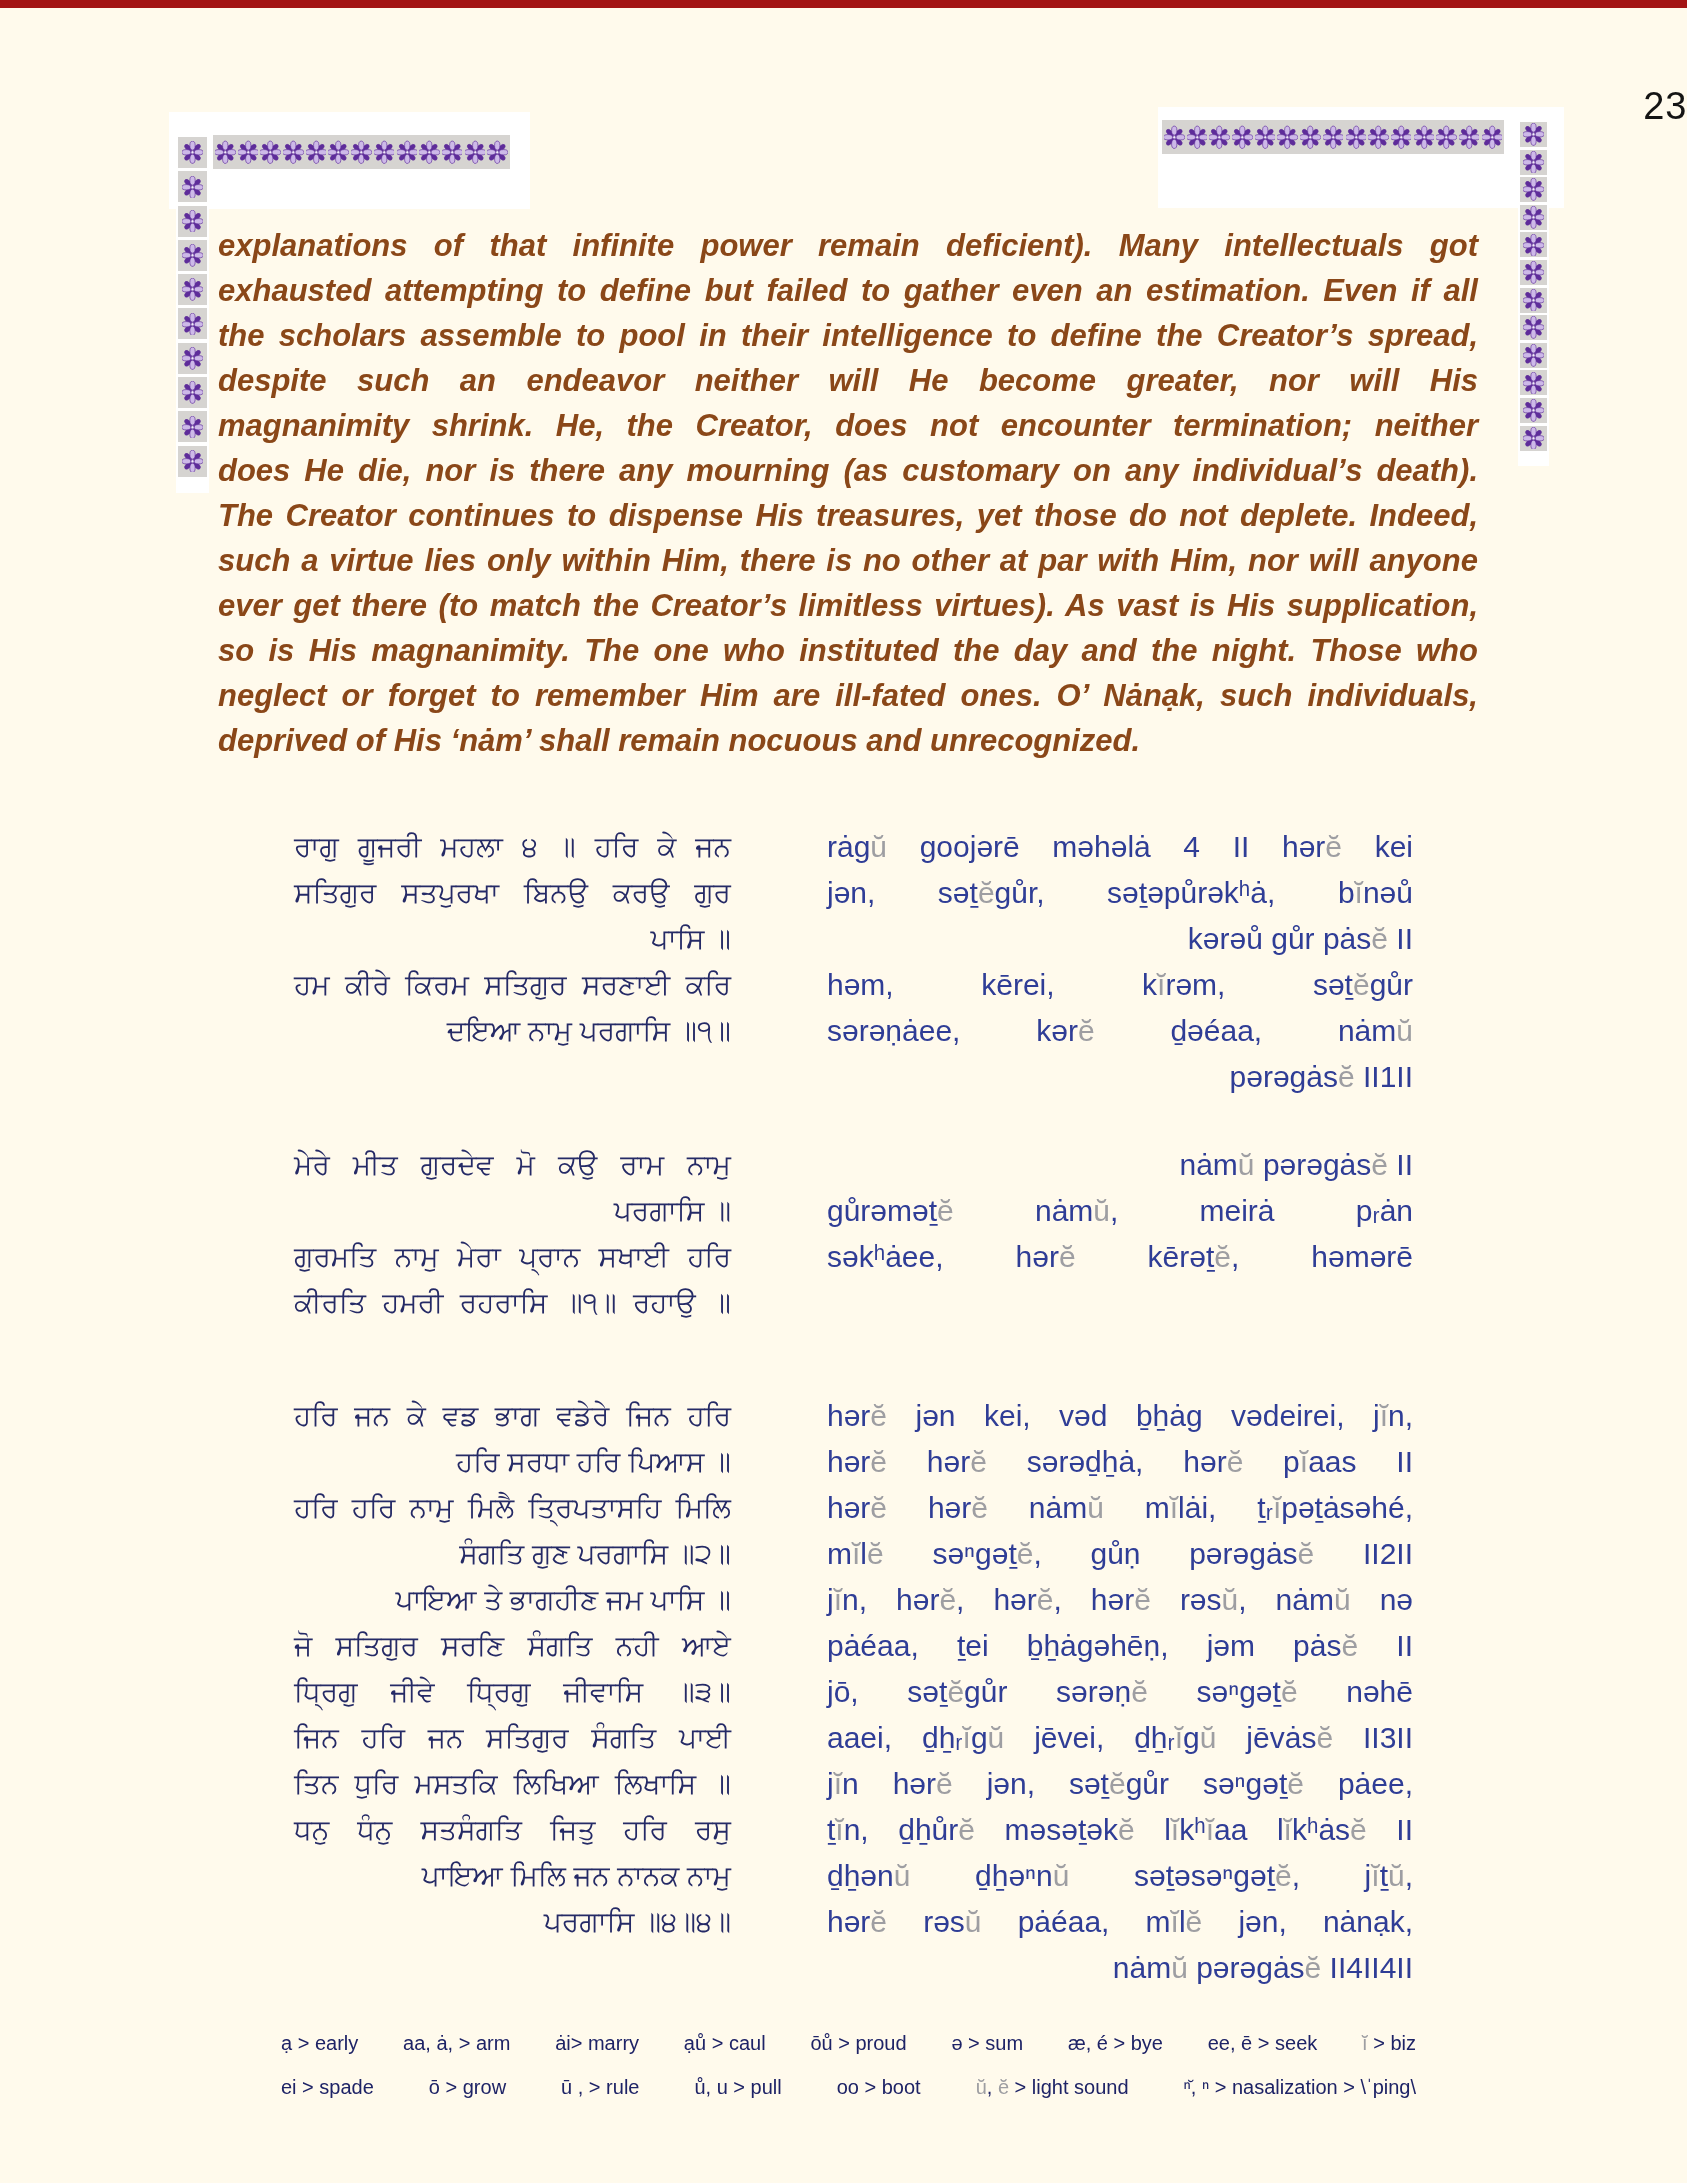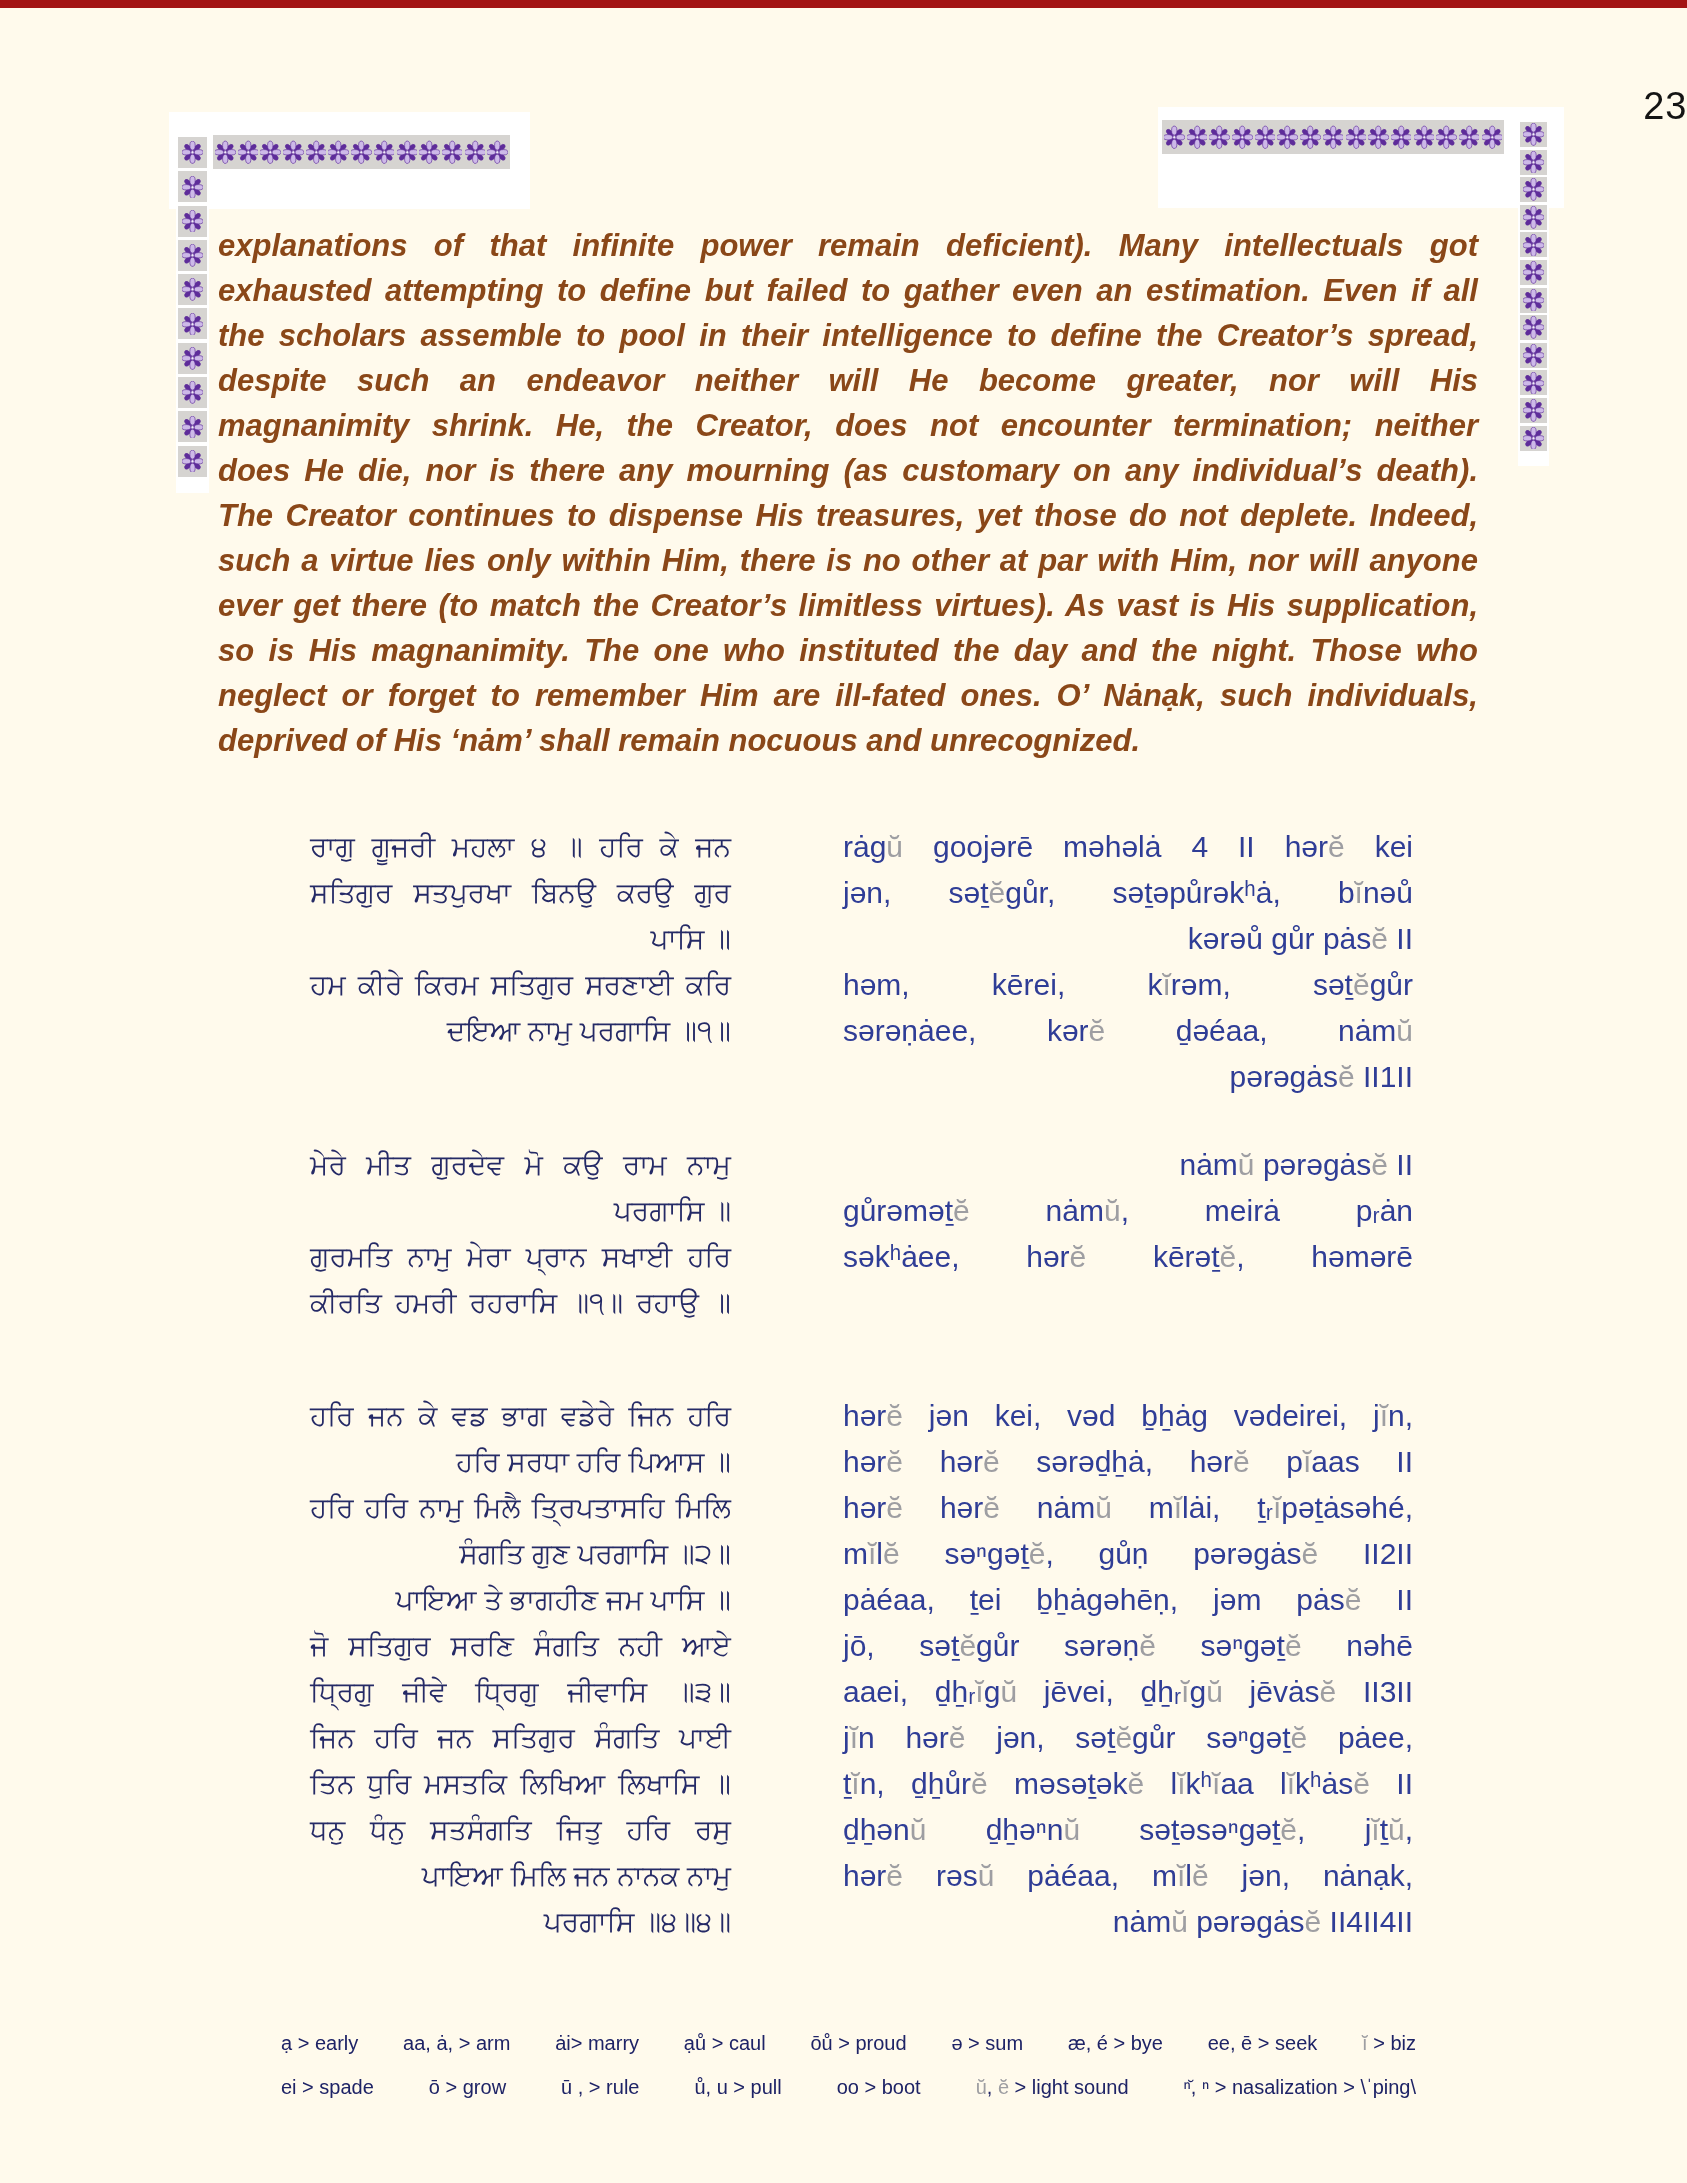--- a/index.html
+++ b/index.html
@@ -43,21 +43,21 @@
   .b0{top:0;} .b1{top:318px;} .b2{top:569px;}
   .gcol{
     position:absolute;left:0;top:0;width:437px;
     font-size:28px;line-height:46px;color:var(--gurmukhi);
   }
   .rcol{
     position:absolute;left:533px;top:0;width:586px;
     font-size:30px;line-height:46px;color:var(--roman);
   }
   .gcol .ln,.rcol .ln{text-align:right;}
-  .gcol .ln.j,.rcol .ln.j{text-align:justify;text-align-last:justify;margin-left:16px;}
+  .gcol .ln.j,.rcol .ln.j{text-align:justify;text-align-last:justify;}
   .gr{color:var(--grayletter);}
   
   .legend{
     position:absolute;left:281px;top:2032px;width:1135px;
     font-size:20px;color:var(--legend);
   }
   .lrow{display:flex;justify-content:space-between;margin-bottom:21px;white-space:nowrap;}
 </style>
 </head>
 <body>
@@ -987,20 +987,21 @@
         <div class="ln j">ਤਿਨ ਧੁਰਿ ਮਸਤਕਿ ਲਿਖਿਆ ਲਿਖਾਸਿ ॥</div>
         <div class="ln j">ਧਨੁ ਧੰਨੁ ਸਤਸੰਗਤਿ ਜਿਤੁ ਹਰਿ ਰਸੁ</div>
         <div class="ln">ਪਾਇਆ ਮਿਲਿ ਜਨ ਨਾਨਕ ਨਾਮੁ</div>
         <div class="ln">ਪਰਗਾਸਿ ॥੪॥੪॥</div>
       </div>
     <div class="rcol">
         <div class="ln j">hər<span class="gr">ĕ</span> jən kei, vəd ḇẖȧg vədeirei, j<span class="gr">ĭ</span>n,</div>
         <div class="ln j">hər<span class="gr">ĕ</span> hər<span class="gr">ĕ</span> sərəḏẖȧ, hər<span class="gr">ĕ</span> p<span class="gr">ĭ</span>aas II</div>
         <div class="ln j">hər<span class="gr">ĕ</span> hər<span class="gr">ĕ</span> nȧm<span class="gr">ŭ</span> m<span class="gr">ĭ</span>lȧi, ṯᵣ<span class="gr">ĭ</span>pəṯȧsəhé,</div>
         <div class="ln j">m<span class="gr">ĭ</span>l<span class="gr">ĕ</span> səⁿgəṯ<span class="gr">ĕ</span>, gůṇ pərəgȧs<span class="gr">ĕ</span> II2II</div>
+        <div class="ln j">j<span class="gr">ĭ</span>n, hər<span class="gr">ĕ</span>, hər<span class="gr">ĕ</span>, hər<span class="gr">ĕ</span> rəs<span class="gr">ŭ</span>, nȧm<span class="gr">ŭ</span> nə</div>
         <div class="ln j">pȧéaa, ṯei ḇẖȧgəhēṇ, jəm pȧs<span class="gr">ĕ</span> II</div>
         <div class="ln j">jō, səṯ<span class="gr">ĕ</span>gůr sərəṇ<span class="gr">ĕ</span> səⁿgəṯ<span class="gr">ĕ</span> nəhē</div>
         <div class="ln j">aaei, ḏẖᵣ<span class="gr">ĭ</span>g<span class="gr">ŭ</span> jēvei, ḏẖᵣ<span class="gr">ĭ</span>g<span class="gr">ŭ</span> jēvȧs<span class="gr">ĕ</span> II3II</div>
         <div class="ln j">j<span class="gr">ĭ</span>n hər<span class="gr">ĕ</span> jən, səṯ<span class="gr">ĕ</span>gůr səⁿgəṯ<span class="gr">ĕ</span> pȧee,</div>
         <div class="ln j">ṯ<span class="gr">ĭ</span>n, ḏẖůr<span class="gr">ĕ</span> məsəṯək<span class="gr">ĕ</span> l<span class="gr">ĭ</span>kʰ<span class="gr">ĭ</span>aa l<span class="gr">ĭ</span>kʰȧs<span class="gr">ĕ</span> II</div>
         <div class="ln j">ḏẖən<span class="gr">ŭ</span> ḏẖəⁿn<span class="gr">ŭ</span> səṯəsəⁿgəṯ<span class="gr">ĕ</span>, j<span class="gr">ĭ</span>ṯ<span class="gr">ŭ</span>,</div>
         <div class="ln j">hər<span class="gr">ĕ</span> rəs<span class="gr">ŭ</span> pȧéaa, m<span class="gr">ĭ</span>l<span class="gr">ĕ</span> jən, nȧnạk,</div>
         <div class="ln">nȧm<span class="gr">ŭ</span> pərəgȧs<span class="gr">ĕ</span> II4II4II</div>
       </div>
   </div>

